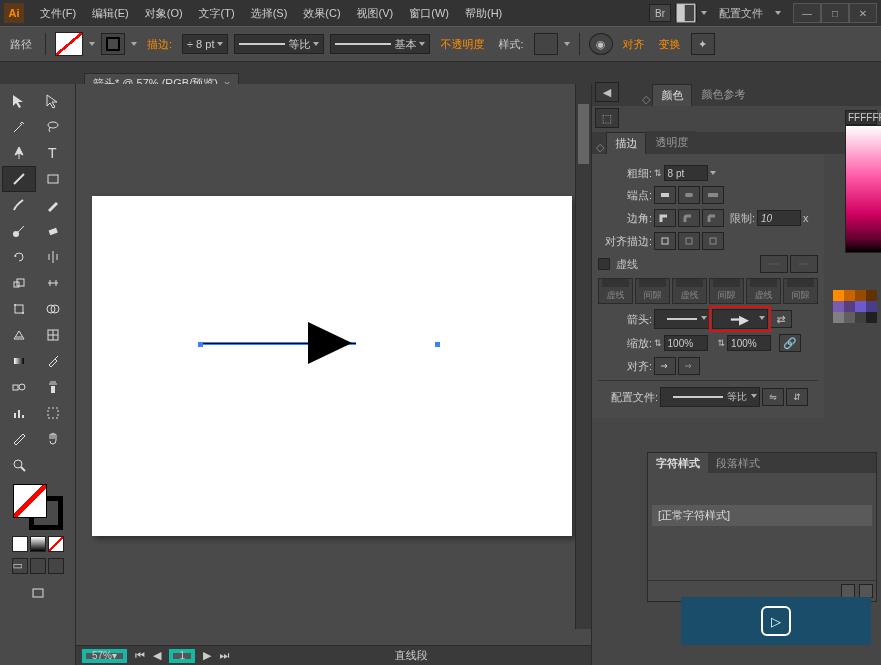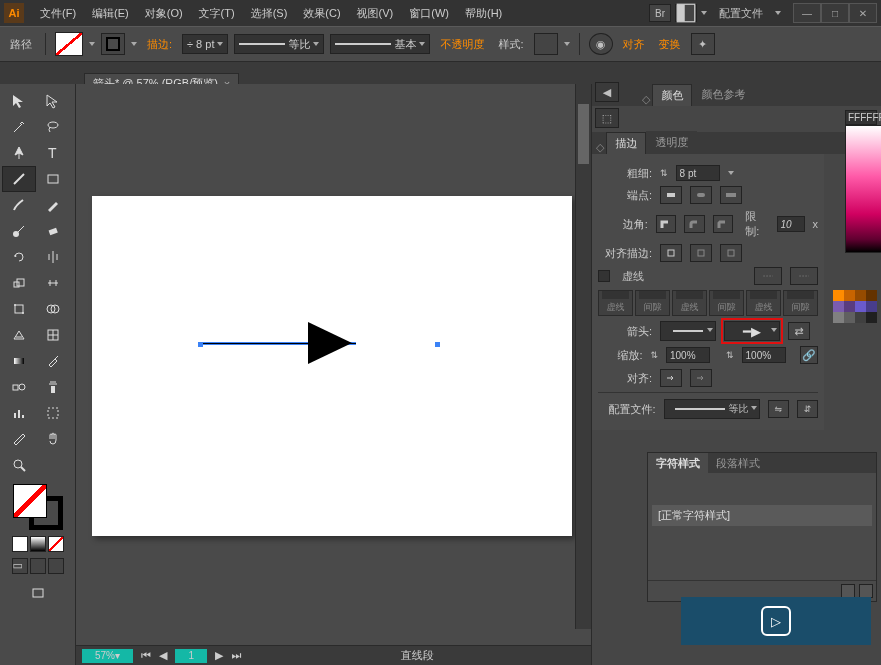--- a/index.html
+++ b/index.html
@@ -49,33 +49,33 @@
 .canvas-inner { flex:1; position:relative; }
 .scrollbar-v { position: absolute; right: 0; top: 0; width: 16px; bottom: 16px; background: #3a3a3a; border-left: 1px solid #2a2a2a; }
 .scrollbar-v .thumb { position: absolute; left: 2px; right: 2px; top: 20px; height: 60px; background: #666; }
 .artboard { position: absolute; left: 16px; top: 112px; width: 480px; height: 340px; background: #fff; box-shadow: 3px 3px 6px rgba(0,0,0,0.4); }
 .arrow-line { position: absolute; left: 108px; top: 146px; width: 156px; height: 3px; background: #000; border-top: 1px solid #3b82f6; border-bottom: 1px solid #3b82f6;}
 .line-dot { position:absolute; width:5px; height:5px; background:#3b82f6; top:-1px;}
 .line-dot.start{left:-2px;} .line-dot.end{right:-84px;}
 .arrow-head { position: absolute; left: 216px; top: 126px; width: 0; height: 0; border-top: 21px solid transparent; border-bottom: 21px solid transparent; border-left: 44px solid #000; }
 
 .statusbar { height: 20px; background: #3a3a3a; display: flex; align-items: center; padding: 0 6px; border-top: 1px solid #2a2a2a; color: #ccc; font-size:11px; gap: 8px;}
-.sb-field { background: #555; border: 7px solid #14b8a6; padding: 0 6px; height: 14px; display:flex; align-items:center; font-size:10px;}
+.sb-field { background: #555; border: 4px solid #14b8a6; padding: 0 6px; height: 14px; display:flex; align-items:center; font-size:10px;}
 
 
 .rightside { width: 290px; background: #464646; border-left: 1px solid #2a2a2a; display: flex; flex-direction: column; }
 .panel-tabrow { display: flex; height: 22px; background: #3a3a3a; align-items: flex-end; padding: 0 4px; gap: 0; }
 .panel-tab { padding: 3px 8px; background: #3a3a3a; color: #999; font-size: 11px; border: 1px solid transparent; }
 .panel-tab.active { background: #4a4a4a; color: #ddd; border: 1px solid #2a2a2a; border-bottom: none; }
 .panel-body { background: #4a4a4a; padding: 6px; }
 
 .panel-dock { position: absolute; right: 258px; top: 82px; width: 28px; display:flex; flex-direction:column; gap:6px;}
 .dock-icon { width: 24px; height: 20px; background: #3a3a3a; border: 1px solid #222; display:flex;align-items:center;justify-content:center;}
 
-.prow { display: flex; align-items: center; margin: 5px 0; gap: 8px; }
+.prow { display: flex; align-items: center; margin: 5px 0; gap: 2px; }
 .prow .plabel { width: 54px; text-align: right; color: #ccc; }
 .pinput { width: 44px; height: 16px; background: #333; border: 1px solid #222; color: #ccc; font-size: 10px; padding: 0 3px; }
 .pbtn { width: 22px; height: 18px; background: #444; border: 1px solid #222; display:flex;align-items:center;justify-content:center;}
 .pbtn svg{width:12px;height:12px;}
 
 .dash-row { display:flex; gap:2px; margin:4px 0; }
 .dash-cell { flex:1; height:26px; background:#404040; border:1px solid #2a2a2a; display:flex;flex-direction:column;align-items:center;justify-content:flex-end; font-size:9px; color:#888; padding-bottom:1px;}
 .dash-cell .dv{ width:80%; height:10px; background:#333; margin-bottom:2px;}
 
 .arrow-select { width: 56px; height: 20px; background: #333; border: 1px solid #222; display:flex;align-items:center;justify-content:center; position:relative;}
@@ -488,21 +488,21 @@
             <svg viewBox="0 0 12 12">
               <path d="M2 10 L2 6 Q2 4 4 4 L8 4" stroke="#888" fill="none" stroke-width="3"></path>
             </svg>
           </div>
         <div class="pbtn">
             <svg viewBox="0 0 12 12">
               <path d="M2 10 L2 5 L3 4 L8 4" stroke="#888" fill="none" stroke-width="3"></path>
             </svg>
           </div>
         <span style="margin-left:4px;">限制:</span>
-        <input class="pinput" style="width: 28px; font-style: italic;" value="10">
+        <input class="pinput" style="width: 44px; font-style: italic;" value="10">
         <span>x</span>
       </div>
 
       <div class="prow">
         <div class="plabel">对齐描边:</div>
         <div class="pbtn">
             <svg viewBox="0 0 12 12">
               <rect x="3" y="3" width="6" height="6" fill="none" stroke="#ccc"></rect>
             </svg>
           </div>

